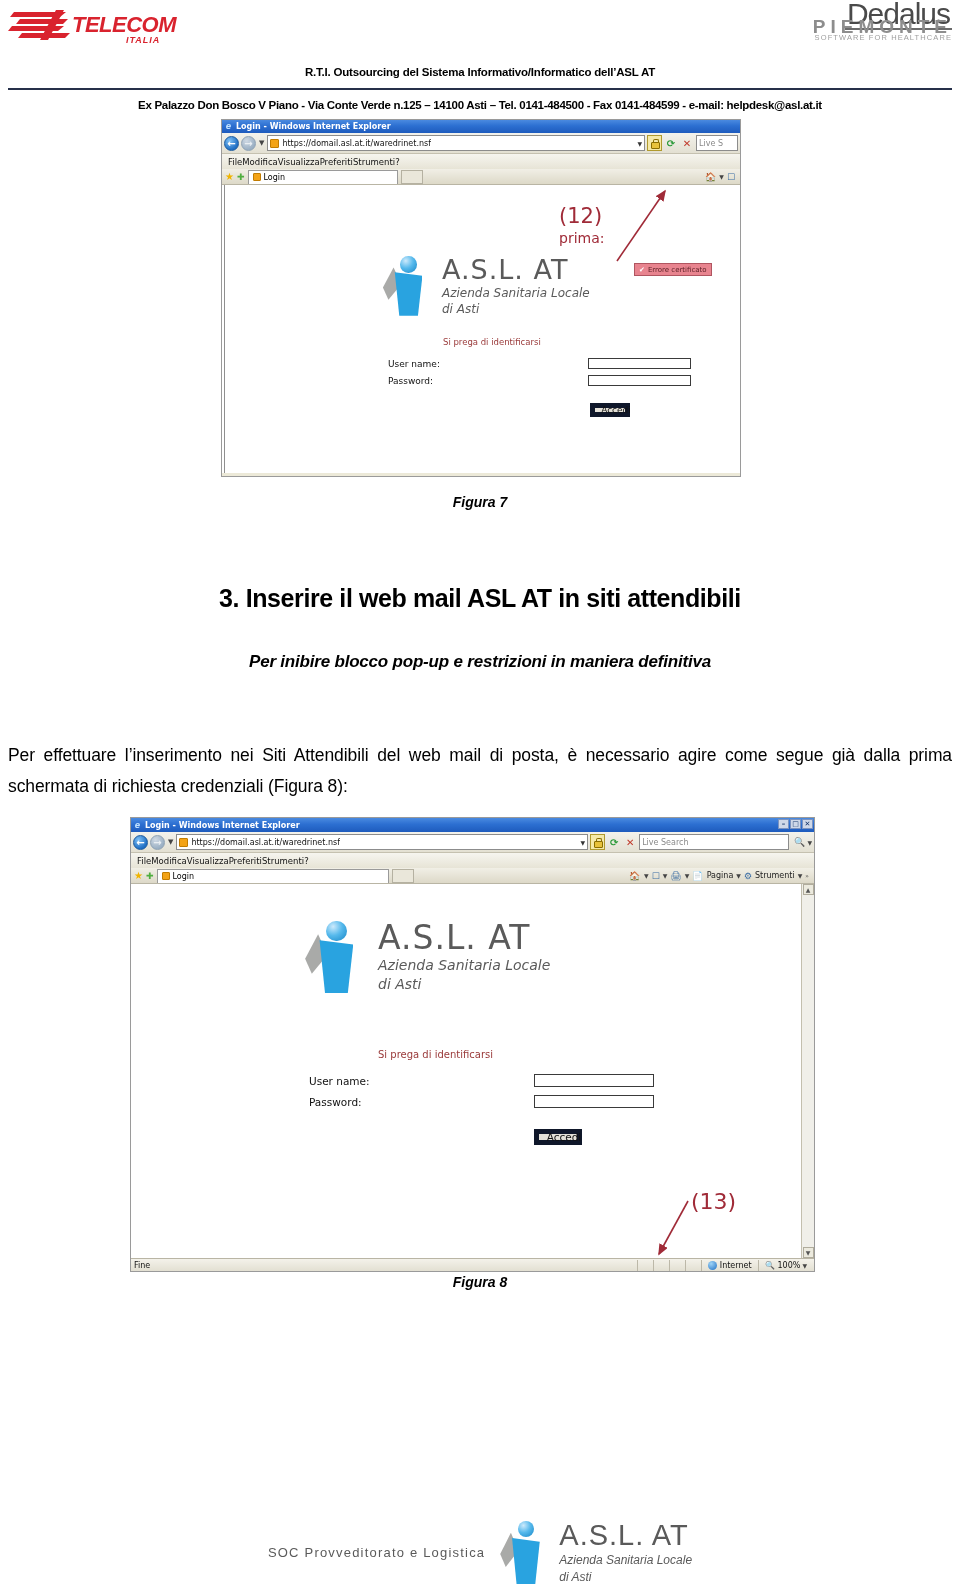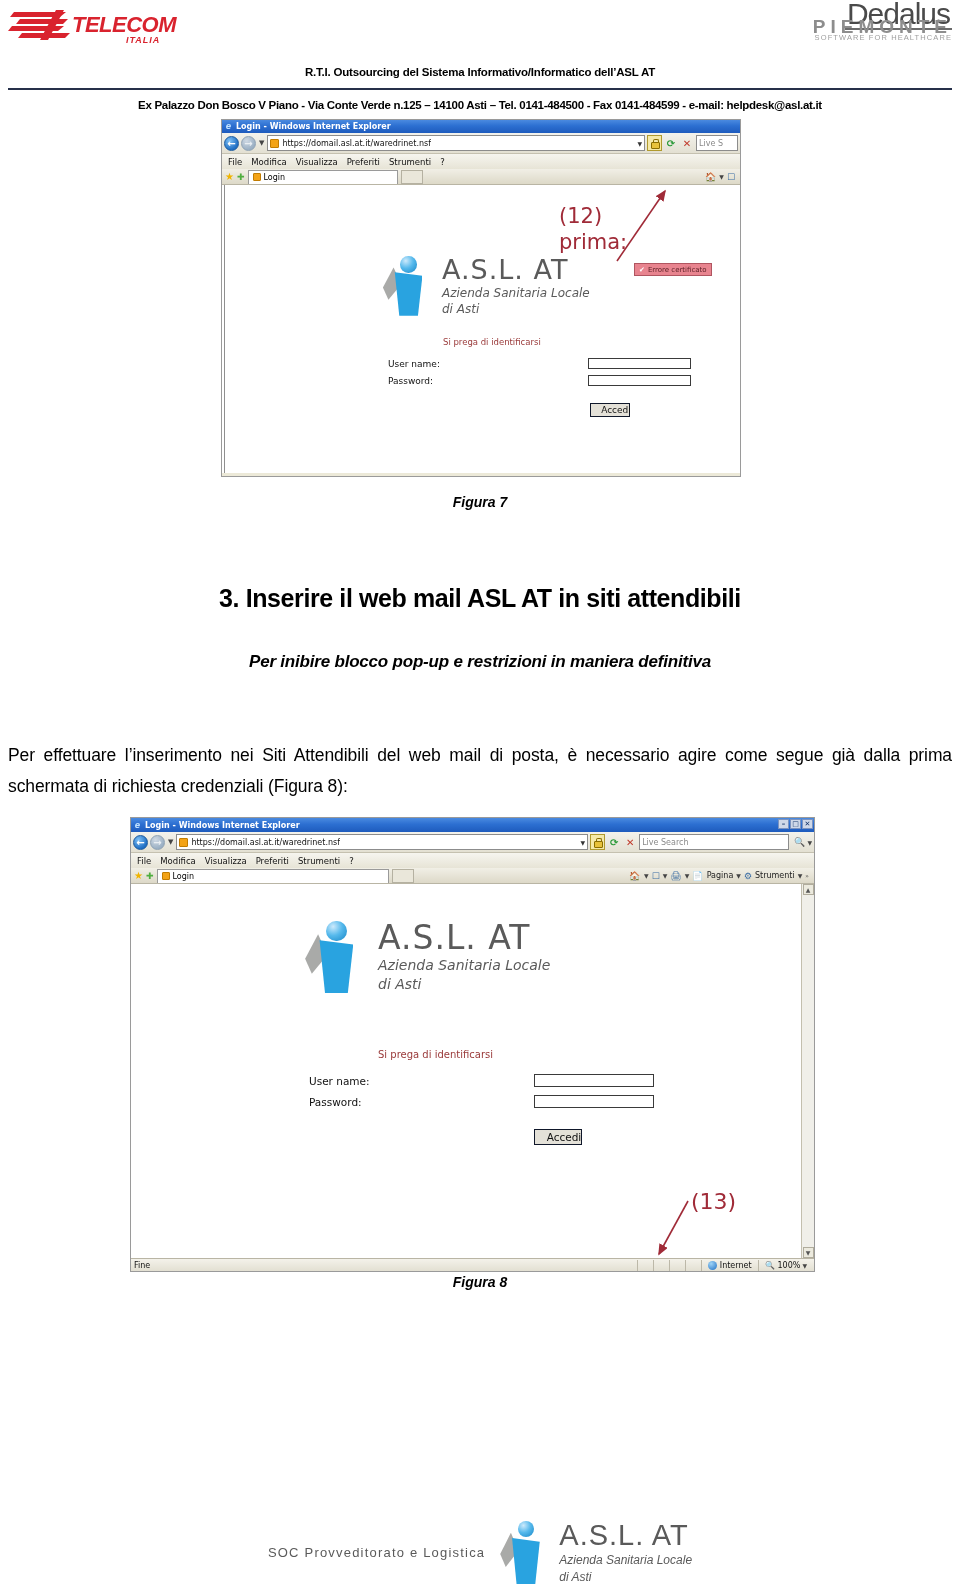--- a/index.html
+++ b/index.html
@@ -130,21 +130,21 @@
   .refresh-btn { color:#2e9b3c; }
   .stop-btn { color:#c0392b; }
   .search-box {
     height:16px; background:#fff; border:1px solid #8c8c8c;
     display:flex; align-items:center; padding:0 2px; flex:0 0 auto;
   }
   .search-ph { font-size:8px; color:#8a8a8a; white-space:nowrap; }
   .search-ico { font-size:9px; color:#2a5ea8; margin-left:3px; }
 
   .ie-menubar {
-    height:15px; display:flex; align-items:center; gap:9px;
+    height:15px; display:flex; align-items:center; 
     padding:0 6px; font-size:8.5px; color:#111;
     background:linear-gradient(to bottom,#f6f5ef,#e7e4d6);
   }
 
   .ie-tabbar {
     height:16px; display:flex; align-items:center; gap:3px; padding:0 3px;
     background:linear-gradient(to bottom,#f1efe6,#ddd9c8);
     border-bottom:1px solid #b9b5a4; position:relative;
   }
   .star { color:#f0b400; font-size:10px; line-height:10px; }
@@ -197,21 +197,21 @@
     border-radius:50%;
     background:radial-gradient(circle at 34% 28%, #cdeafc 0%, #56b9ec 45%, #1585c6 100%);
   }
   .asl-text-main { color:#5a5a5a; font-weight:400; letter-spacing:1px; }
   .asl-text-sub { color:#5a5a5a; font-style:italic; }
 
   .login-row { display:flex; align-items:center; }
   .login-label { color:#111; }
   .login-input { background:#fff; border:1px solid #3a3a3a; }
   .accedi-btn {
-    background:#e4e1d8; border:1px solid #0f172a; color:#111;
+    background:#e4e1d8; border:5px solid #0f172a; color:#111;
     display:flex; align-items:center; justify-content:center;padding-left:12px;
   }
   .prega { color:#9a3a3a; }
 
   .cert-badge {
     background:#e8848f; border:1px solid #b05560; color:#5a1f25;
     display:flex; align-items:center; gap:3px; padding:0 4px;
   }
   .cert-shield { color:#fff; font-size:7px; }
 
@@ -314,21 +314,21 @@
         <div class="cmdbar-right">
           <span class="cmd-ico">🏠</span>
           <span class="chev">▼</span>
           <span class="cmd-ico">☐</span>
         </div>
       </div>
 
       <div class="ie-content" style="height:288px;">
 
         <div class="annot" style="position:absolute; left:337px; top:19px; font-size:21px;">(12)</div>
-        <div class="annot" style="position:absolute; left:337px; top:45px; font-size:21px;">prima:</div>
+        <div class="annot" style="position:absolute; left:337px; top:45px; font-size:14px;">prima:</div>
 
         <svg style="position:absolute; left:0; top:-36px; width:520px; height:130px; pointer-events:none;">
           <defs>
             <marker id="ah7" markerWidth="8" markerHeight="8" refX="6" refY="3" orient="auto">
               <path d="M0,0 L7,3 L0,6 z" fill="#a02b38"></path>
             </marker>
           </defs>
           <line x1="395" y1="112" x2="443" y2="42" stroke="#a02b38" stroke-width="1.6" marker-end="url(#ah7)"></line>
         </svg>
 

